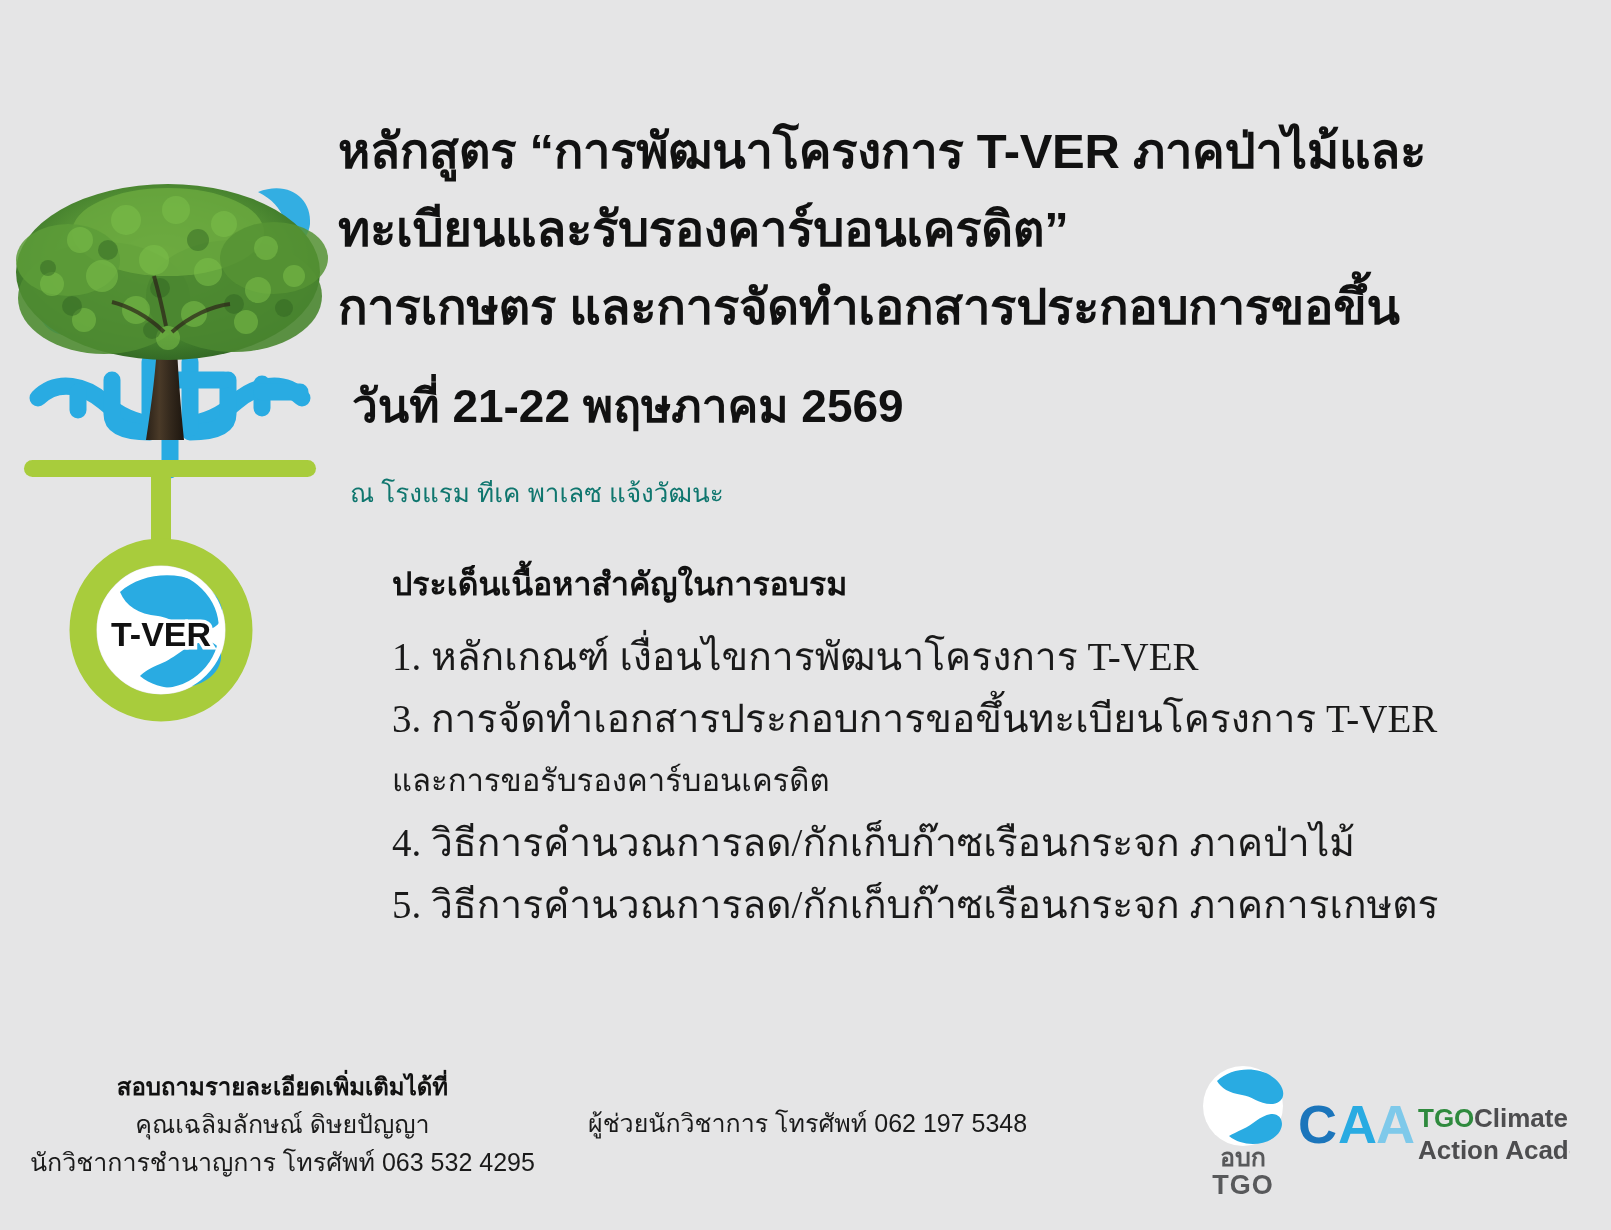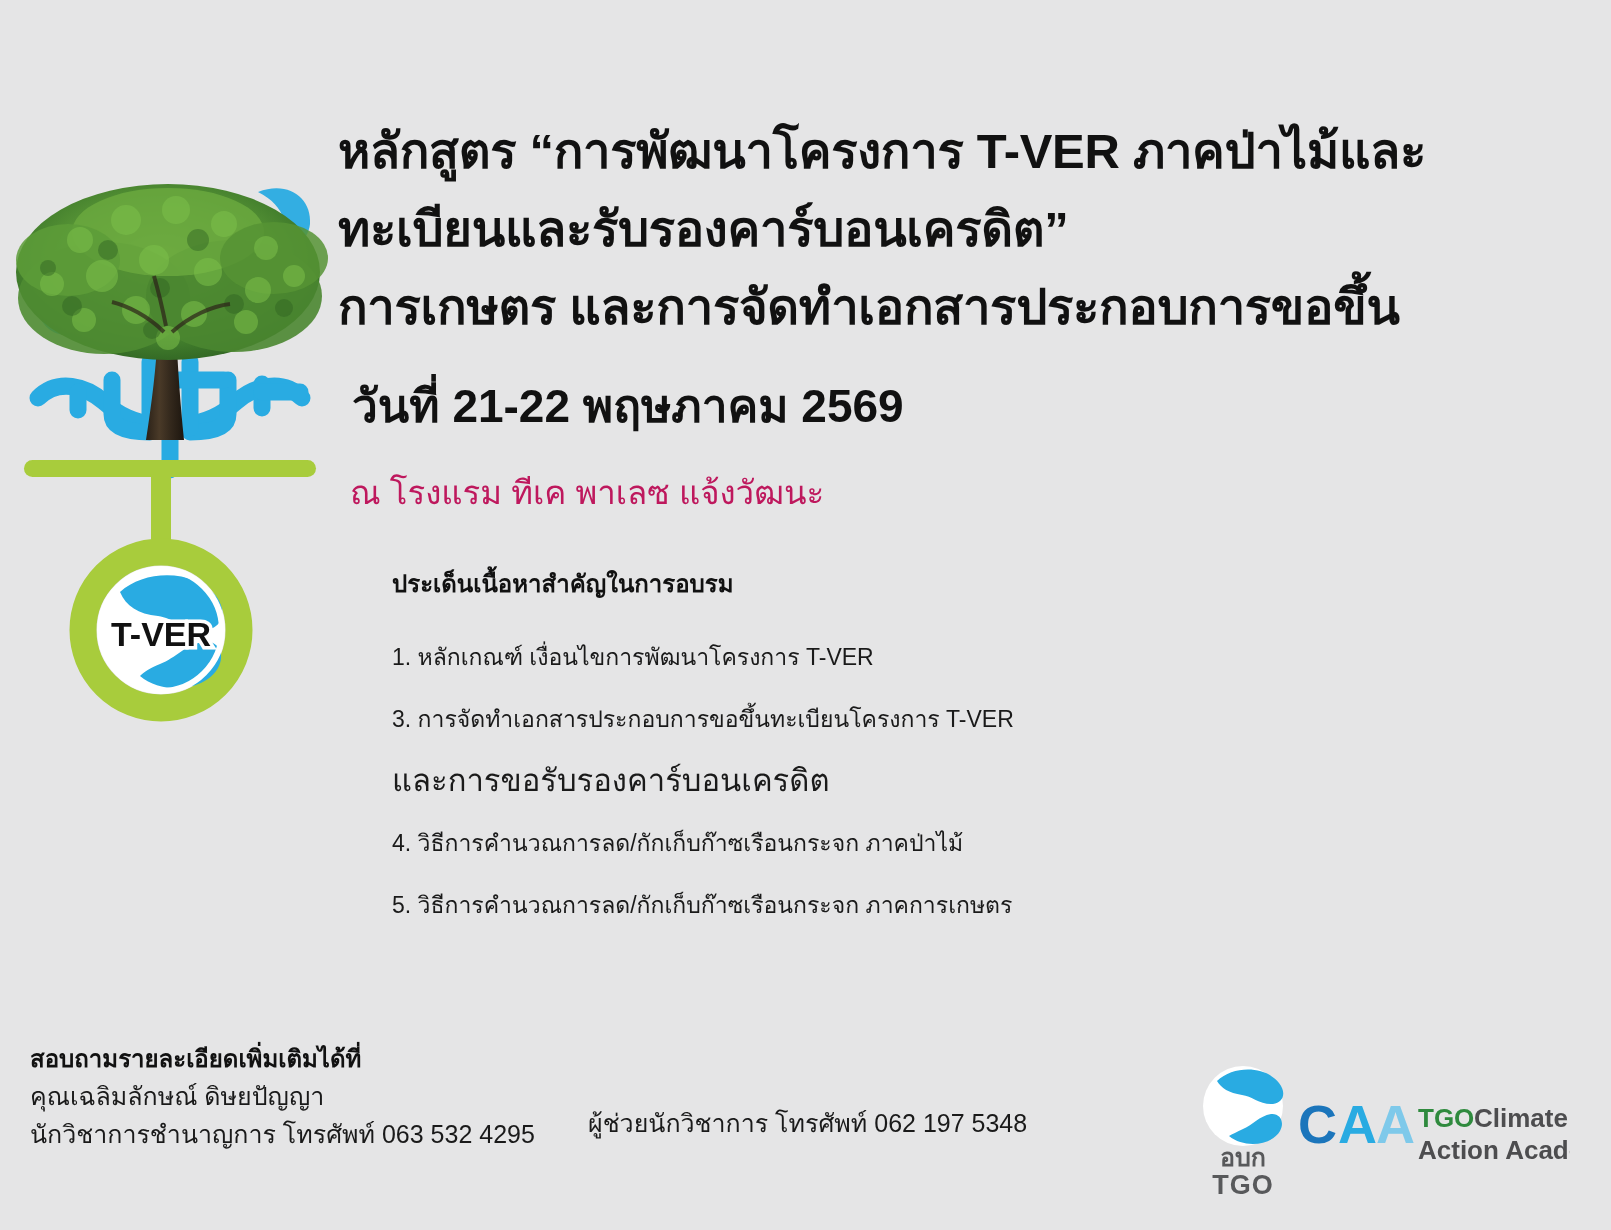--- a/index.html
+++ b/index.html
@@ -33,40 +33,40 @@
     font-size:49px; font-weight:bold; color:#111;
     line-height:78px; letter-spacing:-0.3px; white-space:nowrap;
   }
   .date-line {
     position:absolute; left:352px; top:375px;
     font-size:46px; font-weight:bold; color:#111;
     line-height:62px; white-space:nowrap;
   }
   .venue-line {
     position:absolute; left:350px; top:470px;
-    font-size:33px; font-weight:normal; color:#be185d;
+    font-size:26px; font-weight:normal; color:#0f766e;
     line-height:46px; white-space:nowrap;
   }
 
   .topics { position:absolute; left:392px; top:556px; width:1150px; }
   .topics-heading {
-    font-size:24px; font-weight:bold; color:#111;
+    font-size:32px; font-weight:bold; color:#111;
     line-height:56px; margin-bottom:14px; white-space:nowrap;
   }
   .topic-item {
-    font-size:23px; font-weight:normal; color:#1a1a1a;
-    line-height:62px; white-space:nowrap;
+    font-size:39px; font-weight:normal; color:#1a1a1a;
+    line-height:62px; white-space:nowrap;font-family:Liberation Serif, serif;
   }
   .topic-cont {
     font-size:31px; font-weight:normal; color:#1a1a1a;
     line-height:62px; white-space:nowrap;
   }
 
   
-  .contact-a { position:absolute; left:30px; top:1040px; }
+  .contact-a { position:absolute; left:30px; top:1068px;text-align:center; }
   .contact-b { position:absolute; left:588px; top:1104px; }
   .contact-head {
     font-size:24px; font-weight:bold; color:#111; line-height:37px; white-space:nowrap;
   }
   .contact-line {
     font-size:25px; font-weight:normal; color:#1a1a1a; line-height:38px; white-space:nowrap;
   }
 
   .logos {
     position:absolute; left:1200px; top:1058px;

